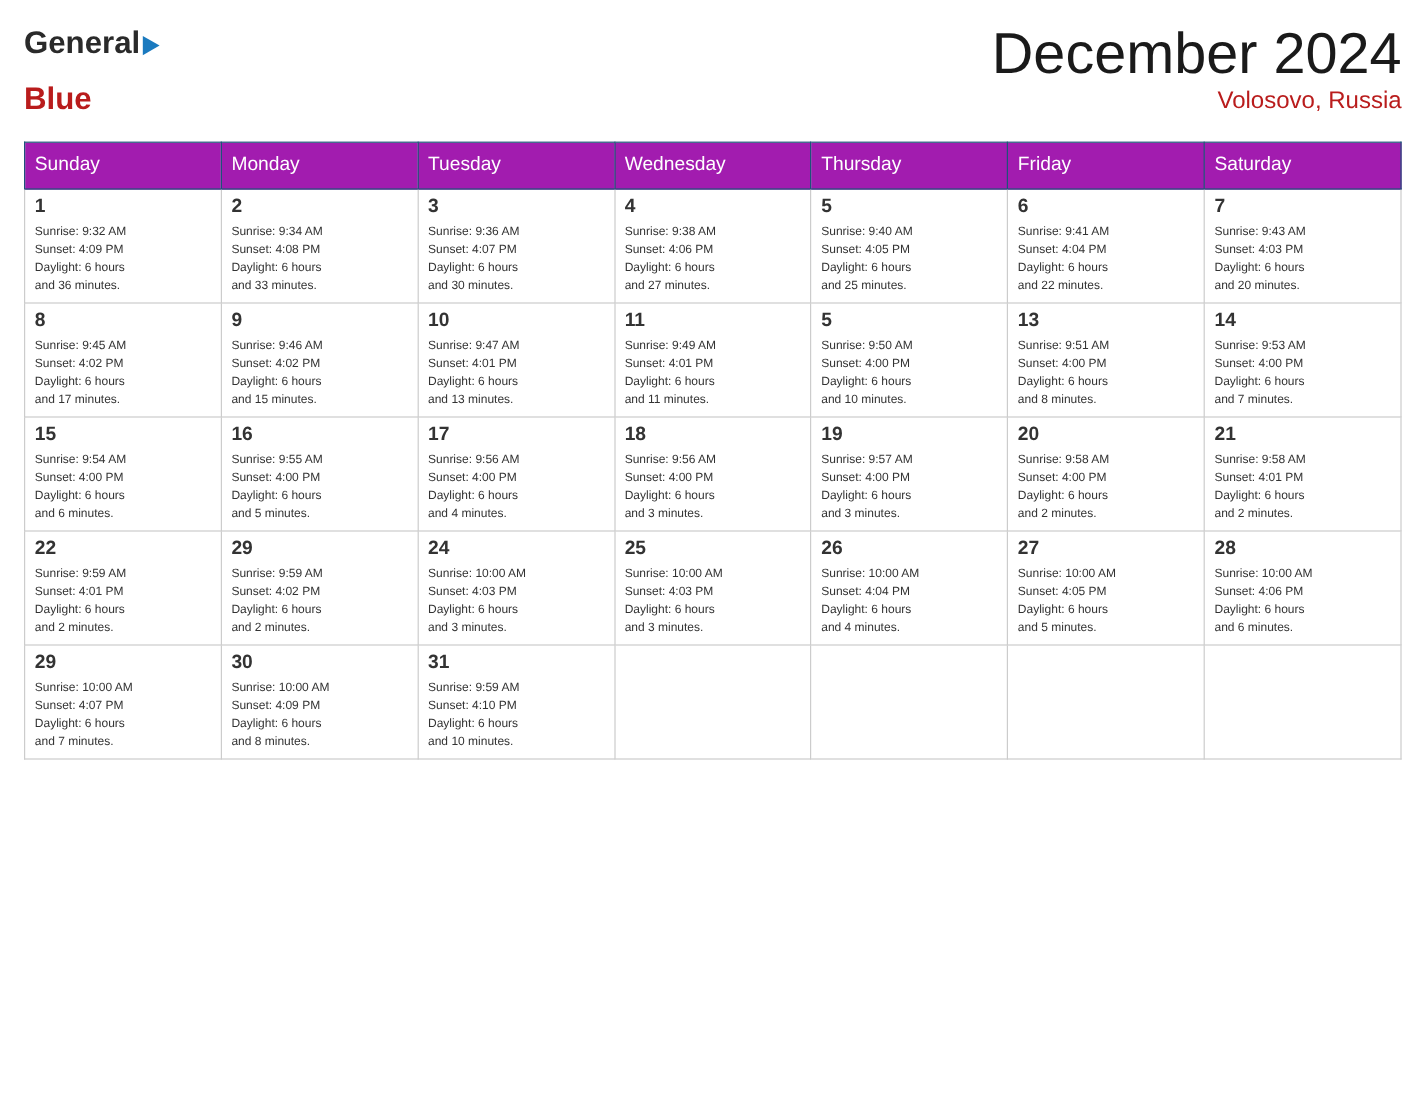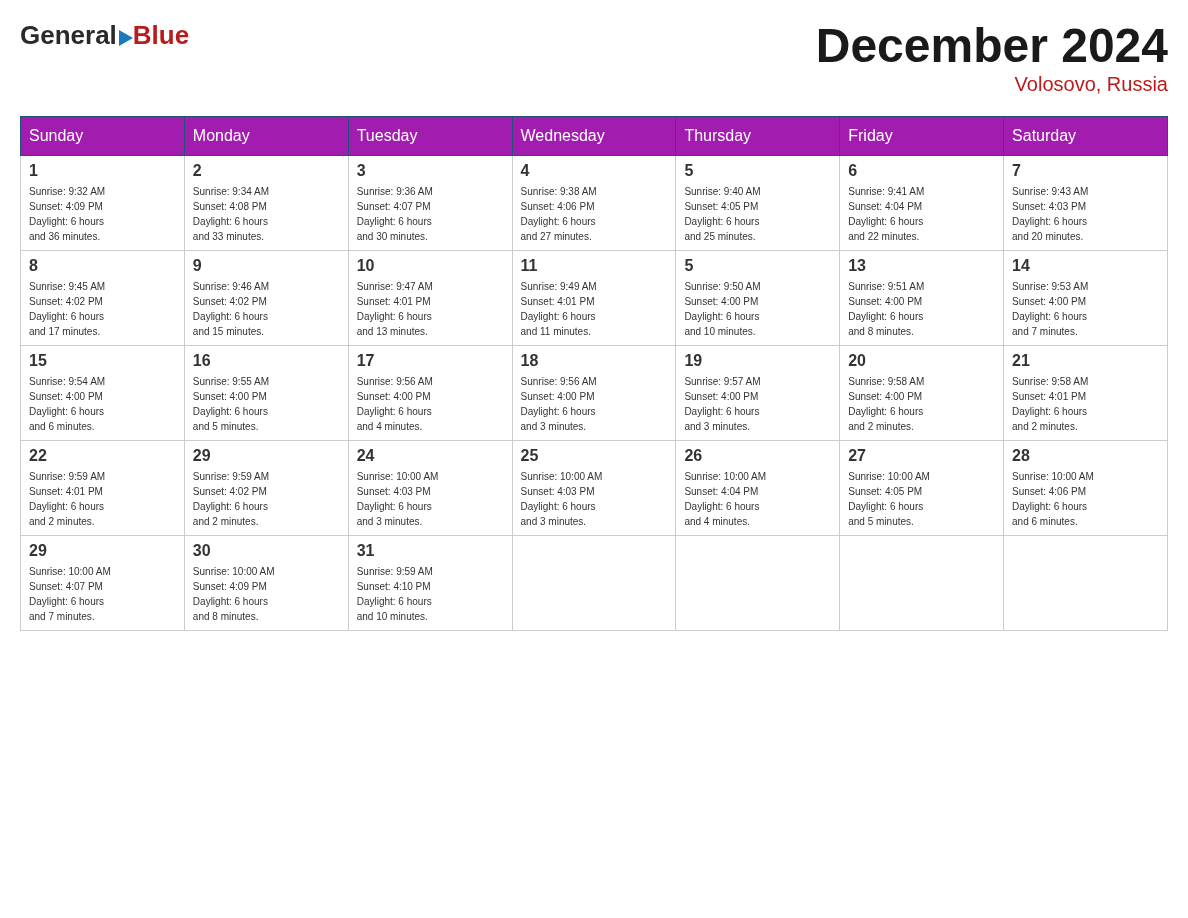--- a/index.html
+++ b/index.html
@@ -14,21 +14,21 @@
       display: flex;
       justify-content: space-between;
       align-items: flex-start;
       margin-bottom: 20px;
     }
     .title-block {
       text-align: right;
     }
     .month-title {
       font-size: 48px;
-      font-weight: bold;
+      font-weight: normal;
       color: #1a1a1a;
       line-height: 1.1;
     }
     .location {
       font-size: 20px;
       color: #b91c1c;
     }
     .calendar-table {
       width: 100%;
       border-collapse: collapse;
@@ -64,21 +64,22 @@
     .empty-cell {
       background: #fff;
     }
     
     .logo-wrapper {
       display: flex;
       align-items: center;
     }
     .logo-text-wrapper {
       display: flex;
-      flex-direction: row;
+      flex-direction: column;
+      gap: 16px;
     }
     .logo-top-row {
       display: flex;
       align-items: center;
     }
     .logo-general-text {
       font-size: 26px;
       font-weight: bold;
       color: #2a2a2a;
     }

